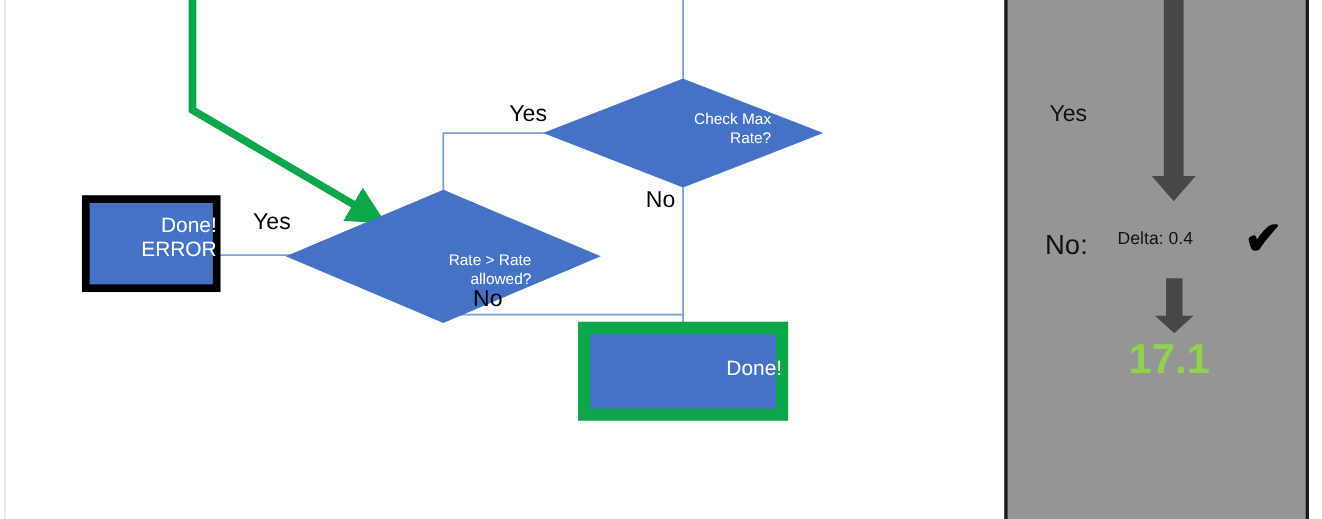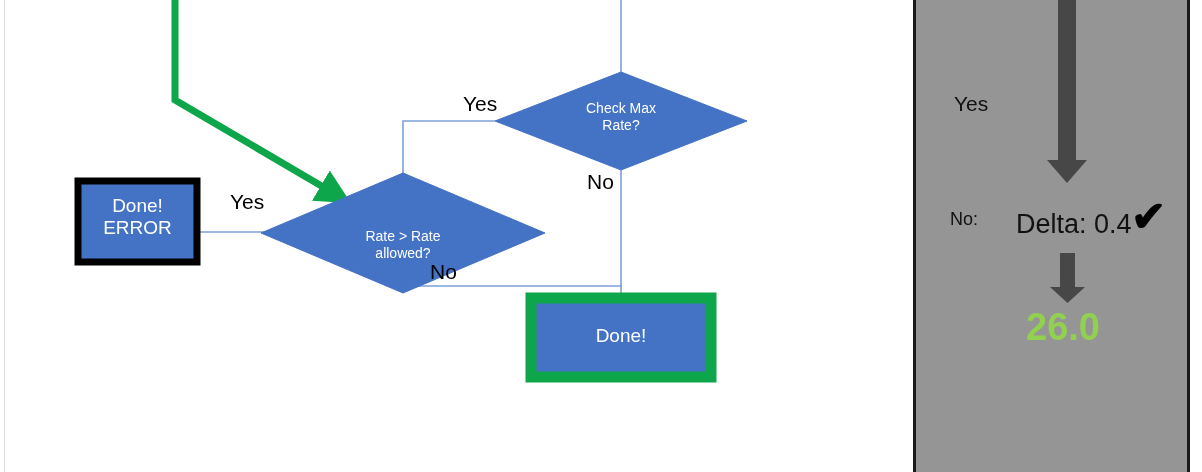--- a/index.html
+++ b/index.html
@@ -28,21 +28,21 @@
   #flow {
     position: absolute;
     left: 0; top: 0;
     width: 912px; height: 472px;
   }
 
   
   .shape-text {
     position: absolute;
     color: #ffffff;
-    text-align: center;
+    text-align: right;
     line-height: 1.18;
     pointer-events: none;
     white-space: pre-line;
   }
   .lbl {
     position: absolute;
     color: #000000;
     white-space: nowrap;
   }
 
@@ -143,22 +143,22 @@
       </g>
 
       <g>
         <rect x="144" y="253" width="15" height="36" fill="#474747"></rect>
         <polygon points="134,287 169,287 151.5,303" fill="#474747"></polygon>
       </g>
     </svg>
 
     <div class="panel-text" style="left:38px; top:92px; font-size:21px;">Yes</div>
 
-    <div class="panel-text" style="left:34px; top:209px; font-size:18px;">No:</div>
+    <div class="panel-text" style="left:34px; top:209px; font-size:25px;">No:</div>
 
-    <div class="panel-text" style="left:100px; top:209px; font-size:27px;text-align:right;">Delta: 0.4</div>
+    <div class="panel-text" style="left:100px; top:209px; font-size:16px;text-align:right;">Delta: 0.4</div>
 
     <div class="check" style="left:215px; top:196px; font-size:42px;">✔</div>
 
-    <div class="panel-value" style="left:110px; top:306px; font-size:38px;">26.0</div>
+    <div class="panel-value" style="left:110px; top:306px; font-size:38px;">17.1</div>
   </div>
 
 </div>
 
 </body></html>

